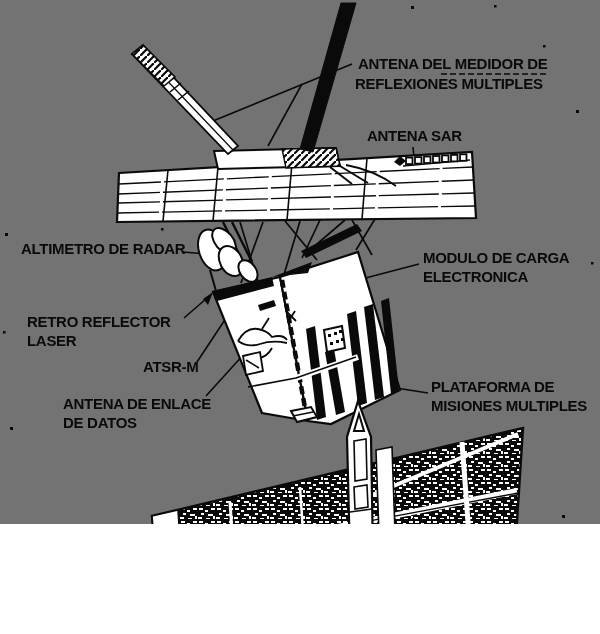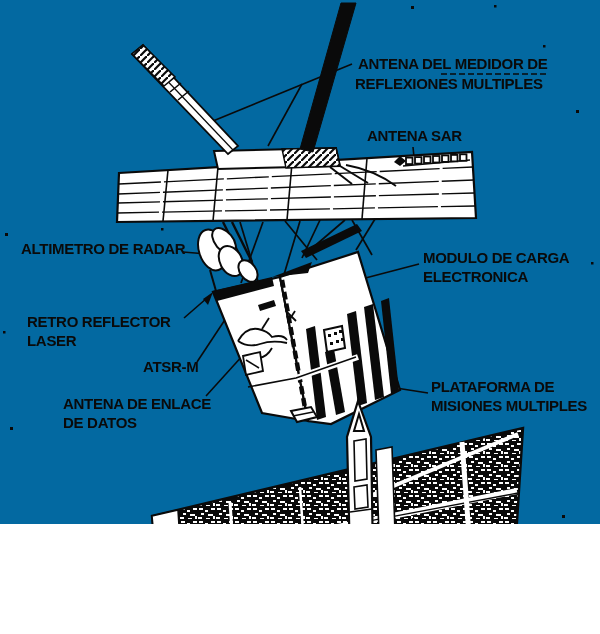--- a/index.html
+++ b/index.html
@@ -1,16 +1,16 @@
 <!DOCTYPE html>
 <html><head>
 <meta charset="utf-8">
 <style>
   html,body{margin:0;padding:0;background:#ffffff;}
-  .page{position:relative;width:600px;height:524px;background:#0369a1;overflow:hidden;}
+  .page{position:relative;width:600px;height:524px;background:#737373;overflow:hidden;}
   svg{display:block;}
   .lbl{font-family:"Liberation Sans",sans-serif;font-weight:700;font-size:15px;
        fill:#0a0a0a;letter-spacing:-0.3px;}
 </style>
 </head>
 <body>
 
 <div class="page">
 <svg width="600" height="634" viewBox="0 0 600 634">
   <defs>

